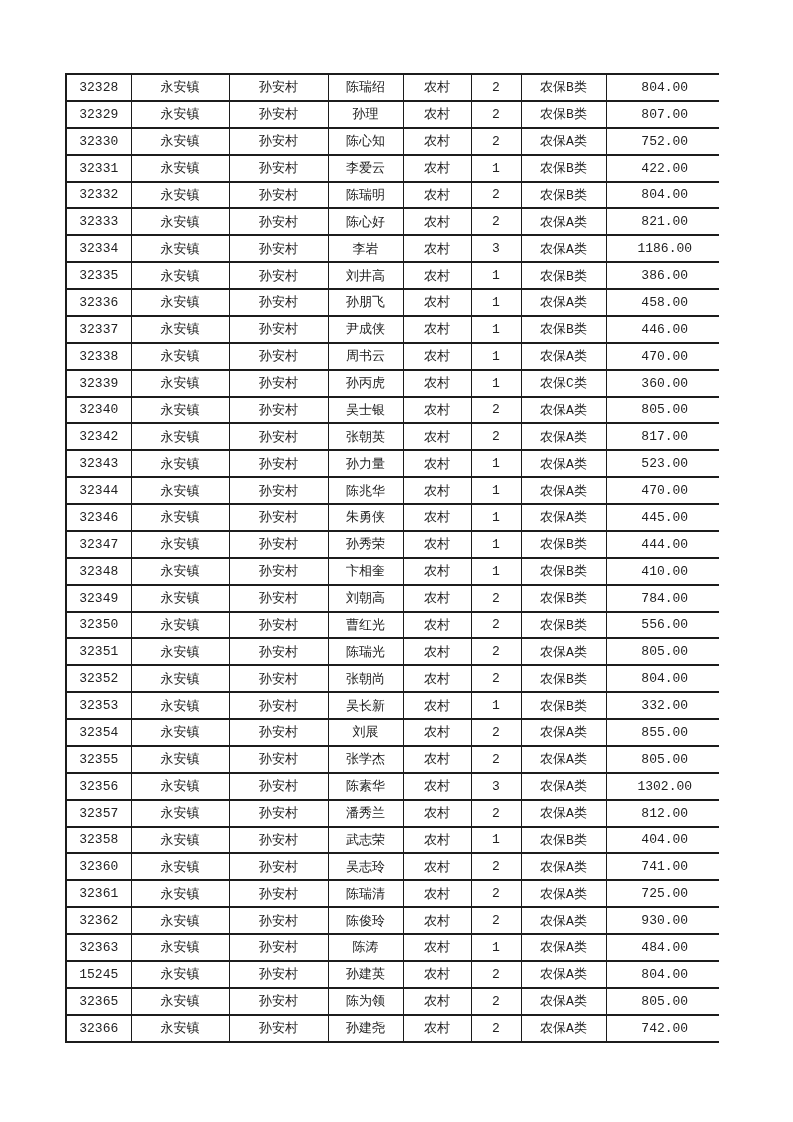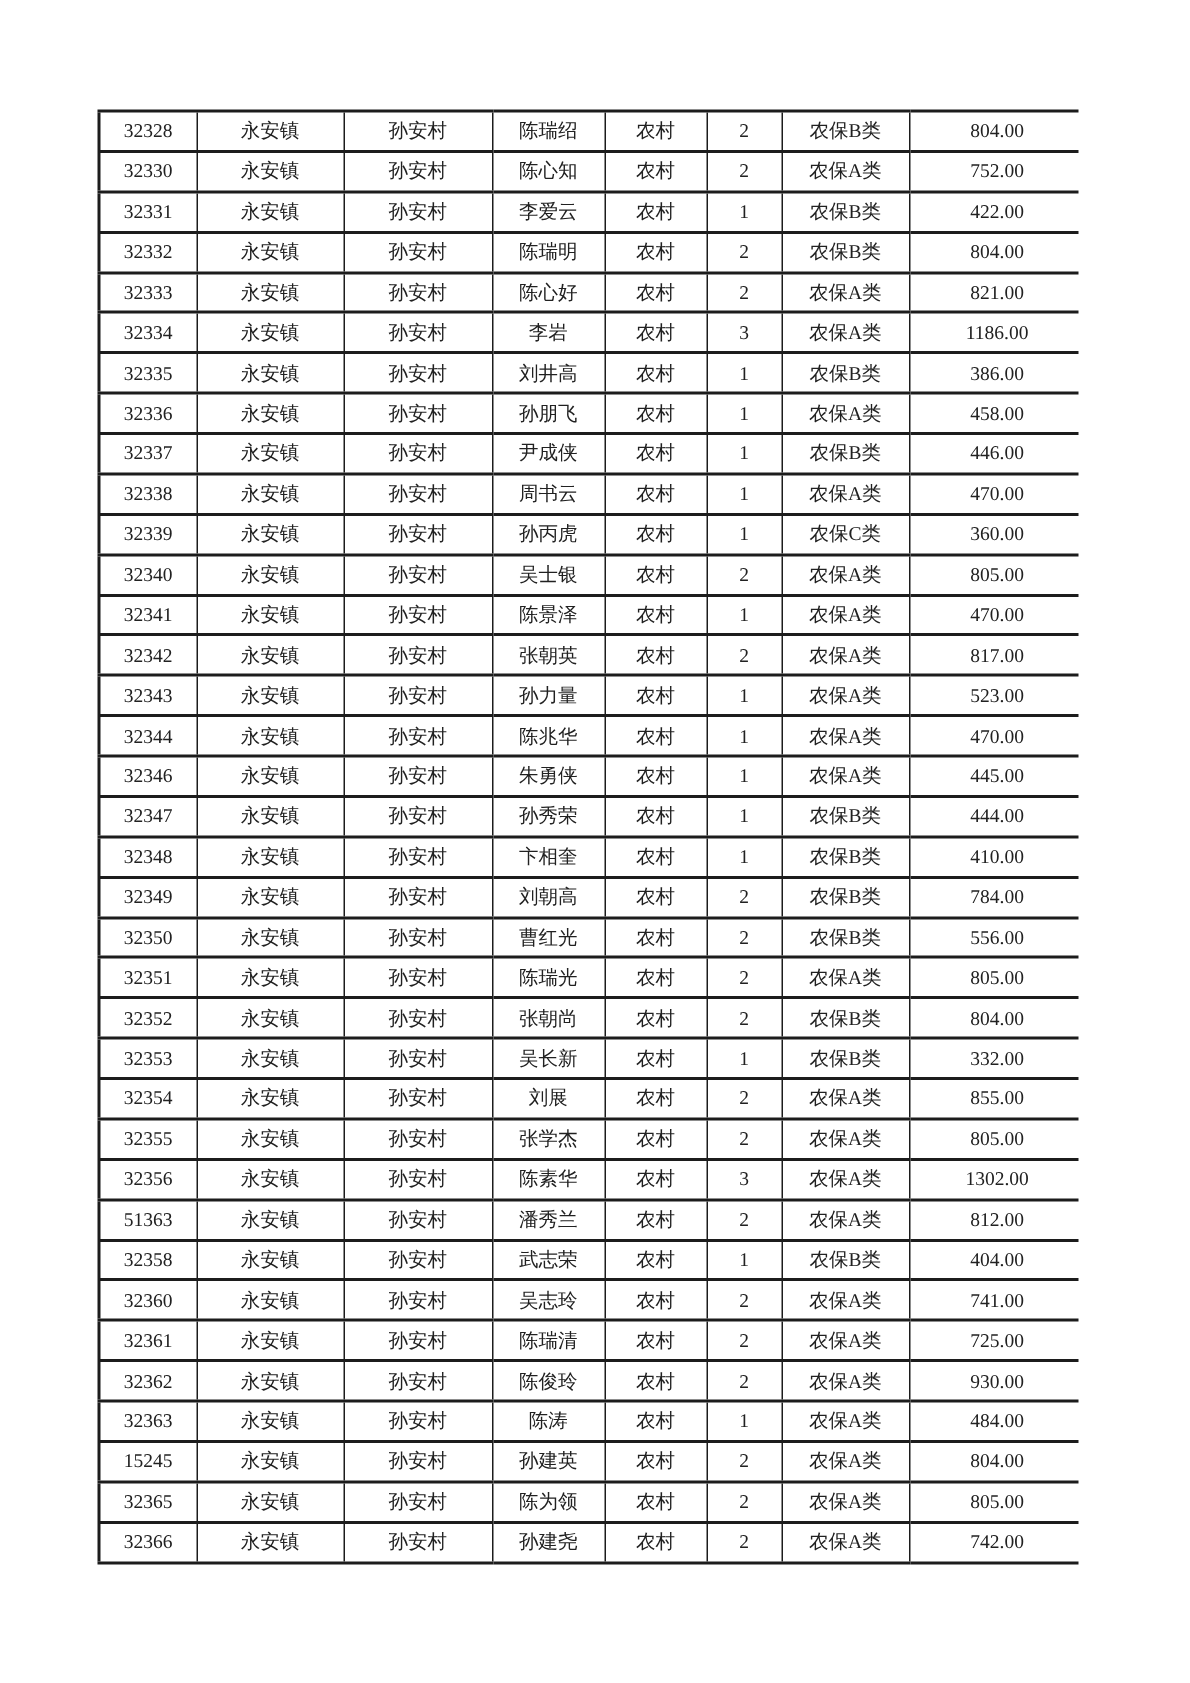--- a/index.html
+++ b/index.html
@@ -6,21 +6,21 @@
     margin: 0;
     padding: 0;
     background: #ffffff;
   }
   .page {
     position: relative;
     width: 719px;
     height: 1122px;
     background: #ffffff;
     overflow: hidden;
-    font-family: Liberation Serif, serif;
+    font-family: Liberation Mono, monospace;
   }
   table.roster {
     position: absolute;
     left: 65px;
     top: 73px;
     width: 658px;
     height: 970px;
     border-collapse: collapse;
     table-layout: fixed;
     border: 2px solid #1c1c1c;
@@ -70,20 +70,30 @@
           <td>32328</td>
           <td>永安镇</td>
           <td>孙安村</td>
           <td>陈瑞绍</td>
           <td>农村</td>
           <td>2</td>
           <td>农保B类</td>
           <td>804.00</td>
         </tr>
         <tr>
+          <td>32329</td>
+          <td>永安镇</td>
+          <td>孙安村</td>
+          <td>孙理</td>
+          <td>农村</td>
+          <td>2</td>
+          <td>农保B类</td>
+          <td>807.00</td>
+        </tr>
+        <tr>
           <td>32330</td>
           <td>永安镇</td>
           <td>孙安村</td>
           <td>陈心知</td>
           <td>农村</td>
           <td>2</td>
           <td>农保A类</td>
           <td>752.00</td>
         </tr>
         <tr>
@@ -180,60 +190,50 @@
           <td>32340</td>
           <td>永安镇</td>
           <td>孙安村</td>
           <td>吴士银</td>
           <td>农村</td>
           <td>2</td>
           <td>农保A类</td>
           <td>805.00</td>
         </tr>
         <tr>
-          <td>32341</td>
-          <td>永安镇</td>
-          <td>孙安村</td>
-          <td>陈景泽</td>
+          <td>32342</td>
+          <td>永安镇</td>
+          <td>孙安村</td>
+          <td>张朝英</td>
+          <td>农村</td>
+          <td>2</td>
+          <td>农保A类</td>
+          <td>817.00</td>
+        </tr>
+        <tr>
+          <td>32343</td>
+          <td>永安镇</td>
+          <td>孙安村</td>
+          <td>孙力量</td>
+          <td>农村</td>
+          <td>1</td>
+          <td>农保A类</td>
+          <td>523.00</td>
+        </tr>
+        <tr>
+          <td>32344</td>
+          <td>永安镇</td>
+          <td>孙安村</td>
+          <td>陈兆华</td>
           <td>农村</td>
           <td>1</td>
           <td>农保A类</td>
           <td>470.00</td>
         </tr>
         <tr>
-          <td>32342</td>
-          <td>永安镇</td>
-          <td>孙安村</td>
-          <td>张朝英</td>
-          <td>农村</td>
-          <td>2</td>
-          <td>农保A类</td>
-          <td>817.00</td>
-        </tr>
-        <tr>
-          <td>32343</td>
-          <td>永安镇</td>
-          <td>孙安村</td>
-          <td>孙力量</td>
-          <td>农村</td>
-          <td>1</td>
-          <td>农保A类</td>
-          <td>523.00</td>
-        </tr>
-        <tr>
-          <td>32344</td>
-          <td>永安镇</td>
-          <td>孙安村</td>
-          <td>陈兆华</td>
-          <td>农村</td>
-          <td>1</td>
-          <td>农保A类</td>
-          <td>470.00</td>
-        </tr>
-        <tr>
           <td>32346</td>
           <td>永安镇</td>
           <td>孙安村</td>
           <td>朱勇侠</td>
           <td>农村</td>
           <td>1</td>
           <td>农保A类</td>
           <td>445.00</td>
         </tr>
         <tr>
@@ -330,21 +330,21 @@
           <td>32356</td>
           <td>永安镇</td>
           <td>孙安村</td>
           <td>陈素华</td>
           <td>农村</td>
           <td>3</td>
           <td>农保A类</td>
           <td>1302.00</td>
         </tr>
         <tr>
-          <td>51363</td>
+          <td>32357</td>
           <td>永安镇</td>
           <td>孙安村</td>
           <td>潘秀兰</td>
           <td>农村</td>
           <td>2</td>
           <td>农保A类</td>
           <td>812.00</td>
         </tr>
         <tr>
           <td>32358</td>

